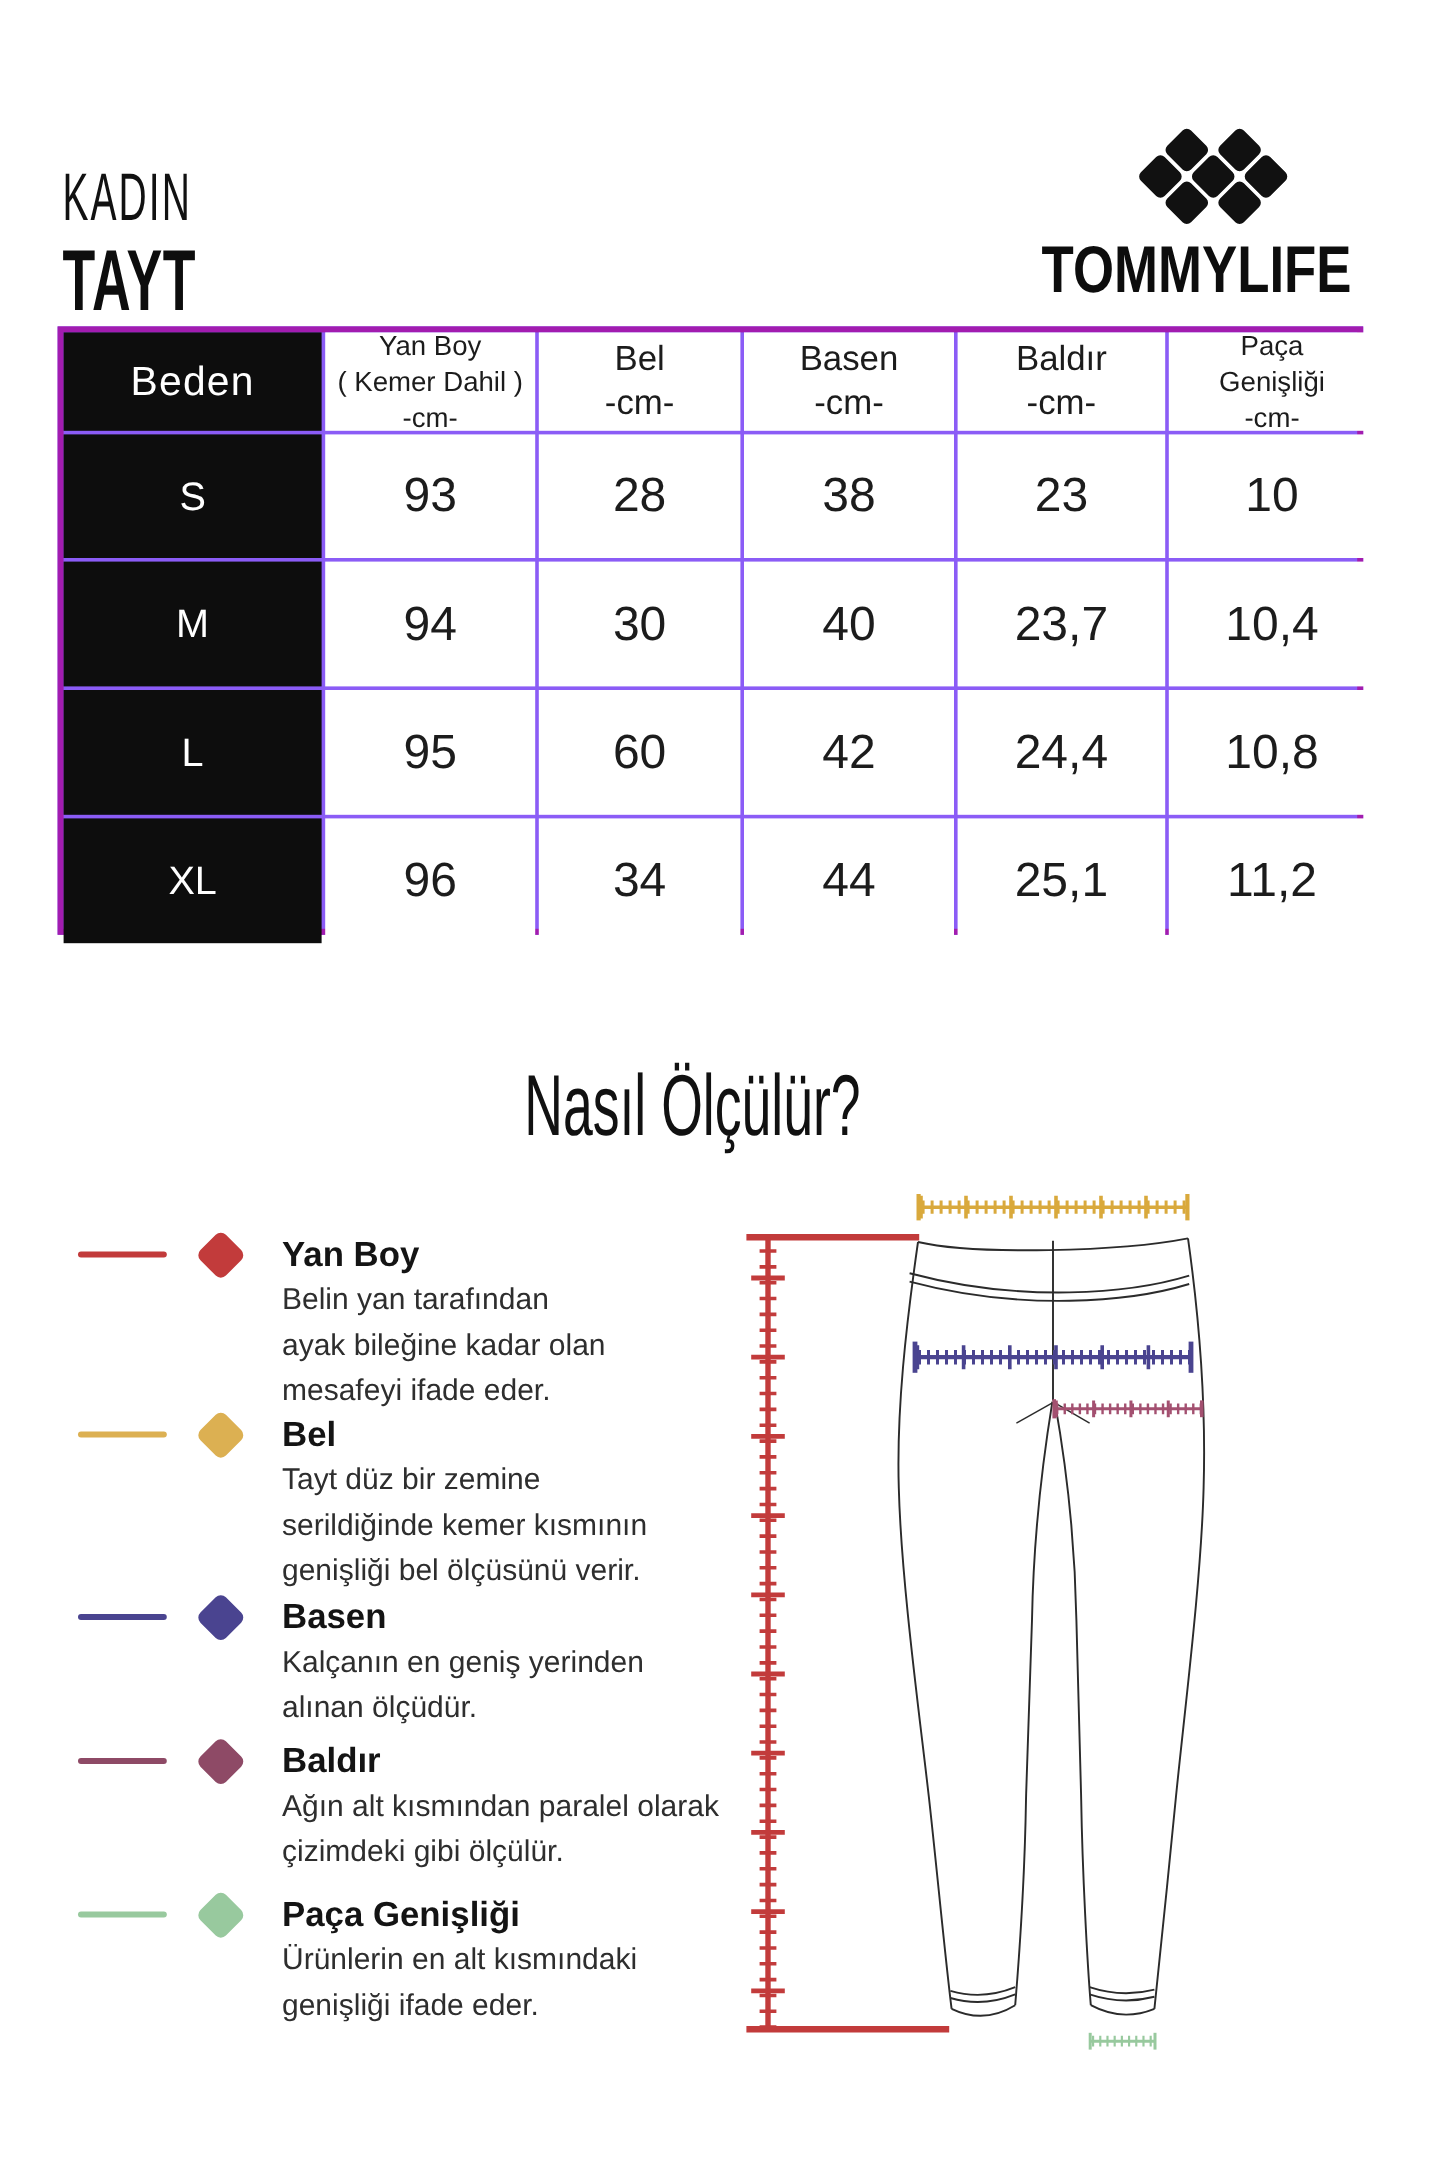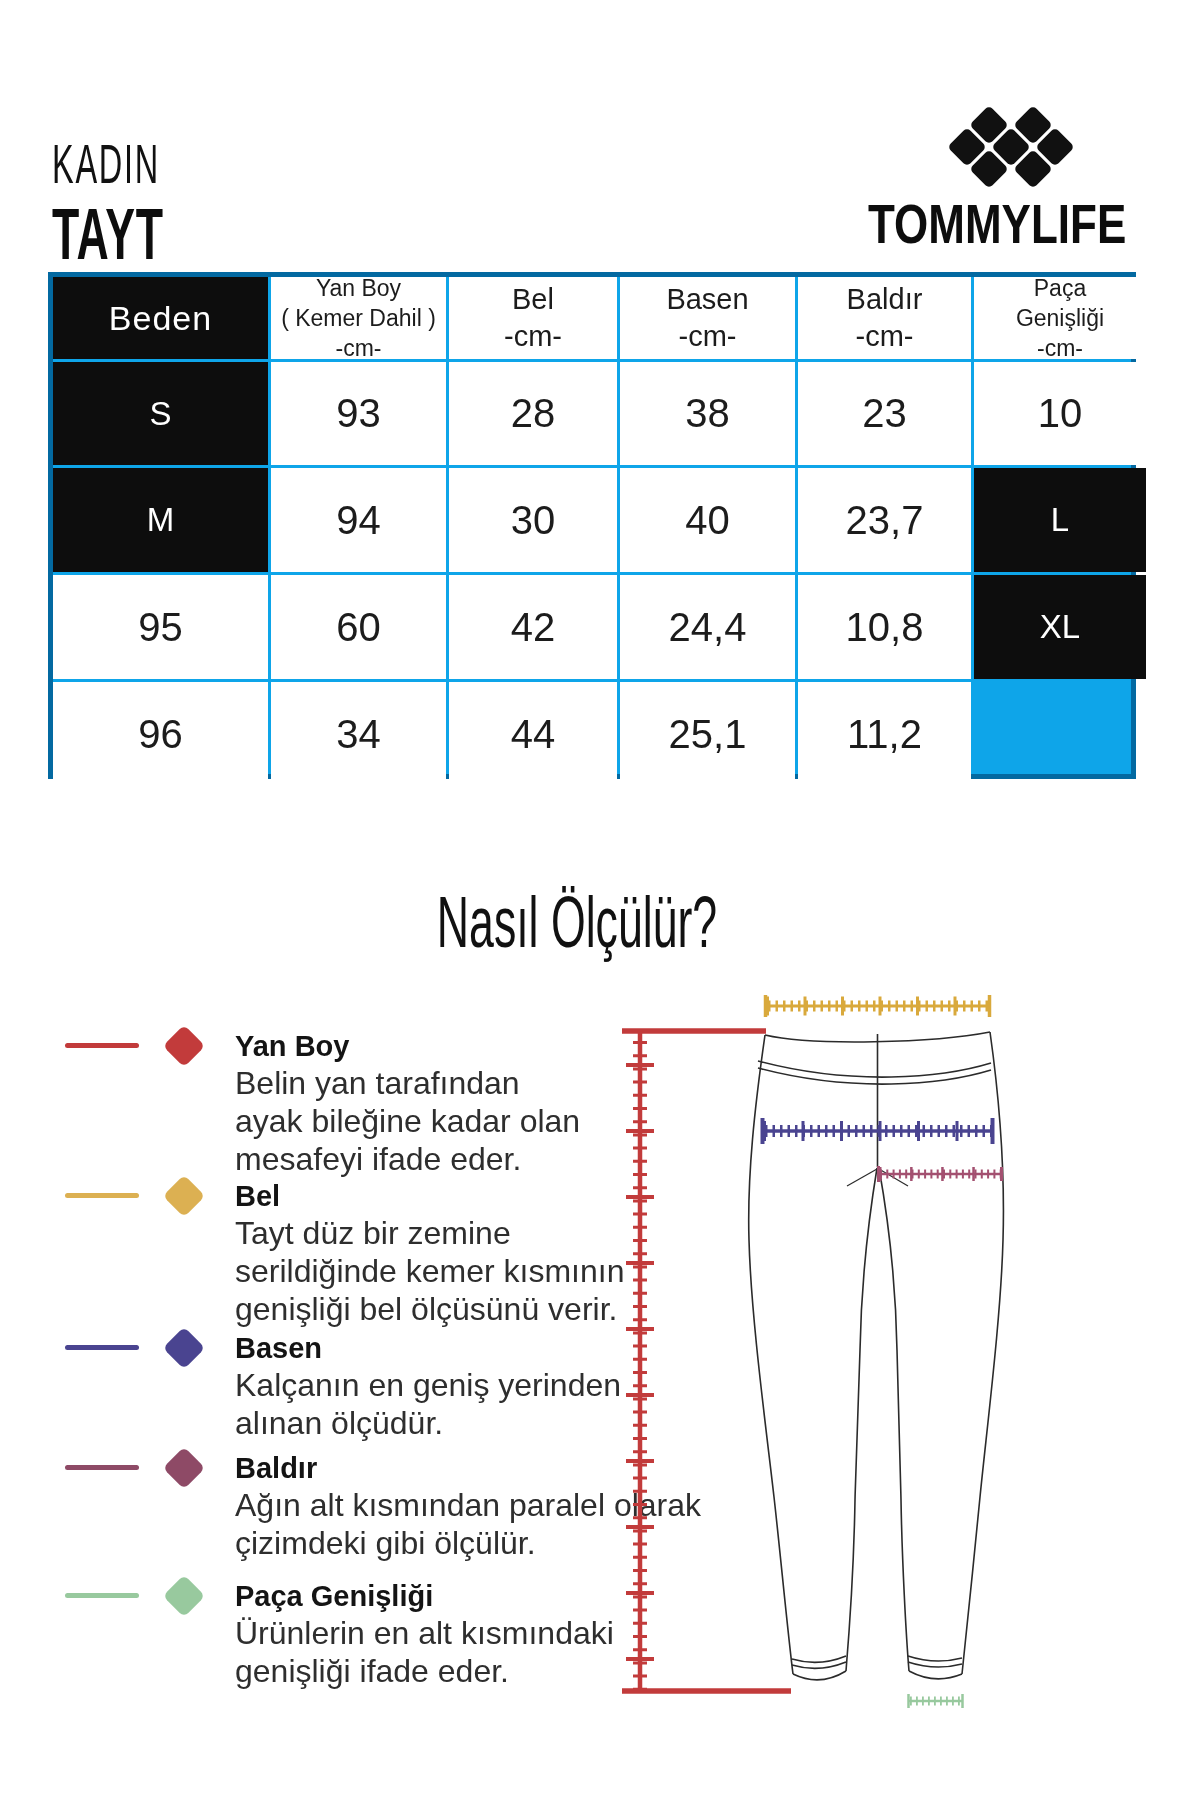--- a/index.html
+++ b/index.html
@@ -35,22 +35,22 @@
   .logo-svg{left:942px;top:99px;}
 
   
   .size-table{
     left:48px;top:272px;
     width:1078px;height:497px;
     display:grid;
     grid-template-columns:215px 175px 168px 175px 173px 172px;
     grid-template-rows:82px 103px 104px 104px 104px;
     gap:3px;
-    background:#0ea5e9;
-    border:5px solid #0369a1;
+    background:#8b5cf6;
+    border:5px solid #a21caf;
   }
   .cell{
     background:#fff;
     display:flex;flex-direction:column;
     align-items:center;justify-content:center;
     text-align:center;
   }
   .cell.dark{background:#0d0d0d;color:#fff;}
   .corner-label{font-size:34px;letter-spacing:1px;}
   .size-label{font-size:33px;}
@@ -73,21 +73,21 @@
     position:absolute;left:104px;width:30px;height:30px;border-radius:6px;
     transform:rotate(45deg);
   }
   .legend-title{
     position:absolute;left:105px;
     font-size:29px;font-weight:bold;color:#141414;line-height:36px;
     white-space:nowrap;
   }
   .legend-desc{
     position:absolute;left:105px;top:36px;
-    font-size:32px;color:#2e2e2e;line-height:38px;
+    font-size:25px;color:#2e2e2e;line-height:38px;
     white-space:pre-line;width:480px;
   }
   
   #li-0{top:1028px;} #li-1{top:1178px;} #li-2{top:1330px;}
   #li-3{top:1450px;} #li-4{top:1578px;}
   .legend-item .legend-marker-line{top:15px;}
   .legend-item .legend-marker-diamond{top:3px;}
   .legend-text{position:absolute;left:65px;top:0;}
 
   .diagram-svg{left:600px;top:985px;}
@@ -165,20 +165,23 @@
       <div class="val">94</div>
     </div>
   <div class="cell">
       <div class="val">30</div>
     </div>
   <div class="cell">
       <div class="val">40</div>
     </div>
   <div class="cell">
       <div class="val">23,7</div>
+    </div>
+  <div class="cell">
+      <div class="val">10,4</div>
     </div>
 
   <div class="cell dark">
       <div class="size-label">L</div>
     </div>
   <div class="cell">
       <div class="val">95</div>
     </div>
   <div class="cell">
       <div class="val">60</div>

